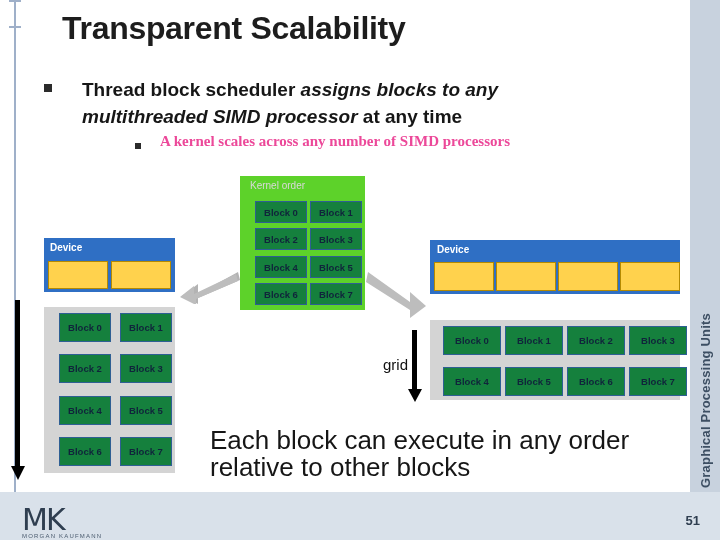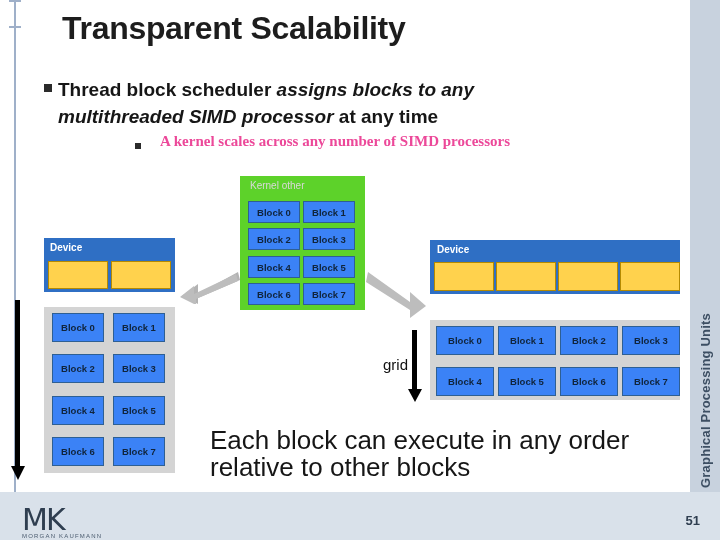--- a/index.html
+++ b/index.html
@@ -14,30 +14,30 @@
   .sidebar{position:absolute;right:0;top:0;width:30px;height:492px;background:#c8d2de;border-left:1px solid #ffffff;}
   .sidebar-inner{position:absolute;right:30px;top:0;width:6px;height:492px;background:#ffffff;}
   .sidebar-text{position:absolute;right:0;top:0;width:30px;height:492px;display:flex;align-items:flex-start;justify-content:center;}
   .sidebar-text span{writing-mode:vertical-rl;transform:rotate(180deg);font-size:13px;color:#3d4f63;font-weight:bold;letter-spacing:0.2px;padding-bottom:4px;margin-top:4px;height:480px;display:flex;align-items:flex-start;}
 
   
   .title{position:absolute;left:62px;top:10px;font-size:32px;color:#1d1d1d;font-weight:bold;letter-spacing:-0.3px;}
 
   
   .bullet1{position:absolute;left:44px;top:84px;width:8px;height:8px;background:#2b2b2b;}
-  .b1-text{position:absolute;left:58px;top:76px;width:510px;font-size:19px;line-height:27px;color:#161616;font-weight:bold;}
+  .b1-text{position:absolute;left:82px;top:76px;width:510px;font-size:19px;line-height:27px;color:#161616;font-weight:bold;}
   .b1-text .ital{font-style:italic;}
   .bullet2{position:absolute;left:135px;top:143px;width:6px;height:6px;background:#2b2b2b;}
   .b2-text{position:absolute;left:160px;top:133px;font-size:15px;color:#ec4899;font-weight:bold;font-family:Liberation Serif, serif;}
 
   
   .kernel{position:absolute;left:240px;top:176px;width:125px;height:134px;background:#5dd22a;}
   .kernel-label{position:absolute;left:250px;top:180px;font-size:10px;color:#d8d8d8;}
 
-  .blk{position:absolute;background:#3b82f6;border:1px solid #2e5f93;font-size:9.5px;color:#10243b;display:flex;align-items:center;justify-content:center;font-weight:bold;}
+  .blk{position:absolute;background:#15803d;border:1px solid #2e5f93;font-size:9.5px;color:#10243b;display:flex;align-items:center;justify-content:center;font-weight:bold;margin-left:7px;}
   .kblk{width:50px;height:20px;}
 
   
   .device-left{position:absolute;left:44px;top:238px;width:131px;height:54px;background:#2f6fc4;}
   .device-left-label{position:absolute;left:50px;top:242px;font-size:10px;color:#ffffff;font-weight:bold;}
   .dl-cell{position:absolute;top:261px;width:58px;height:26px;background:#ffd24d;border:1px solid #b58a00;}
 
   
   .device-right{position:absolute;left:430px;top:240px;width:250px;height:54px;background:#2f6fc4;}
   .device-right-label{position:absolute;left:437px;top:244px;font-size:10px;color:#ffffff;font-weight:bold;}
@@ -88,21 +88,21 @@
 
 <div class="title">Transparent Scalability</div>
 
 <div class="bullet1"></div>
 <div class="b1-text"><span>Thread block scheduler</span><span class="ital"> assigns blocks to any multithreaded SIMD processor</span><span> at any time</span></div>
 
 <div class="bullet2"></div>
 <div class="b2-text">A kernel scales across any number of SIMD processors</div>
 
 <div class="kernel"></div>
-<div class="kernel-label">Kernel other</div>
+<div class="kernel-label">Kernel order</div>
 <div class="blk kblk" style="left:248px;top:201px;">Block 0</div>
 <div class="blk kblk" style="left:303px;top:201px;">Block 1</div>
 <div class="blk kblk" style="left:248px;top:228px;">Block 2</div>
 <div class="blk kblk" style="left:303px;top:228px;">Block 3</div>
 <div class="blk kblk" style="left:248px;top:256px;">Block 4</div>
 <div class="blk kblk" style="left:303px;top:256px;">Block 5</div>
 <div class="blk kblk" style="left:248px;top:283px;">Block 6</div>
 <div class="blk kblk" style="left:303px;top:283px;">Block 7</div>
 
 <svg class="grey-arrow-l" viewBox="0 0 60 32">

